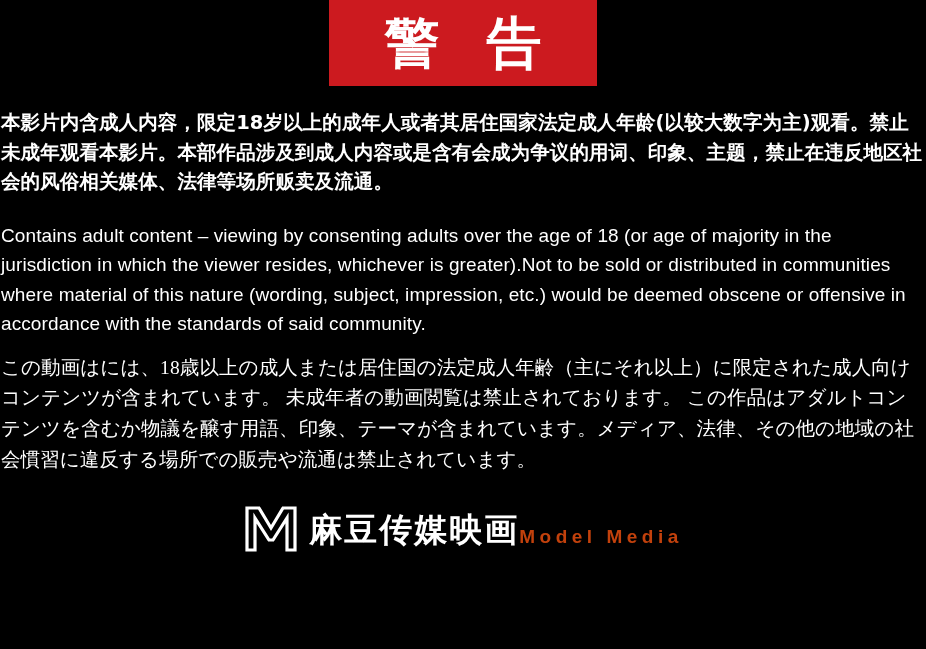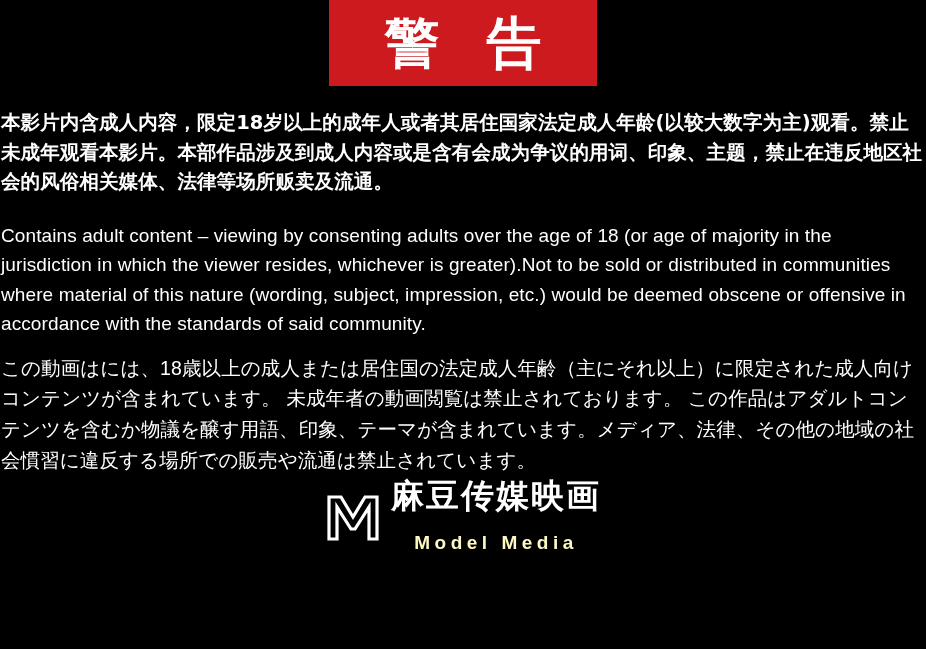--- a/index.html
+++ b/index.html
@@ -65,21 +65,21 @@
   }
   .para-en {
     font-family: "Liberation Sans", sans-serif;
     font-size: 19px;
     font-weight: 400;
     line-height: 1.55;
     letter-spacing: 0.1px;
     margin-bottom: 14px;
   }
   .para-jp {
-    font-family: Liberation Sans, sans-serif;
+    font-family: Liberation Serif, serif;
     font-size: 19.5px;
     font-weight: 400;
     line-height: 1.58;
     letter-spacing: 0.1px;
   }
   
   .logo-area {
     position: absolute;
     left: 0;
     right: 0;
@@ -89,36 +89,36 @@
     justify-content: center;
   }
   .logo-mark {
     width: 56px;
     height: 52px;
     margin-right: 10px;
     display: block;
   }
   .logo-text {
     display: flex;
-    flex-direction: column;
-    align-items: center;
+    flex-direction: row;
+    align-items: flex-end;
   }
   .logo-cn {
     font-family: "DejaVu Sans", "Liberation Sans", sans-serif;
     font-size: 33px;
     font-weight: bold;
     color: #ffffff;
     letter-spacing: 2px;
     line-height: 1.06;
   }
   .logo-en {
     font-family: "Liberation Sans", sans-serif;
     font-size: 19px;
     font-weight: bold;
-    color: #fef9c3;
+    color: #c2410c;
     letter-spacing: 4.5px;
     line-height: 1.15;
     margin-top: 18px;
   }
 </style>
 </head>
 <body>
 
 <div class="screen">
 

